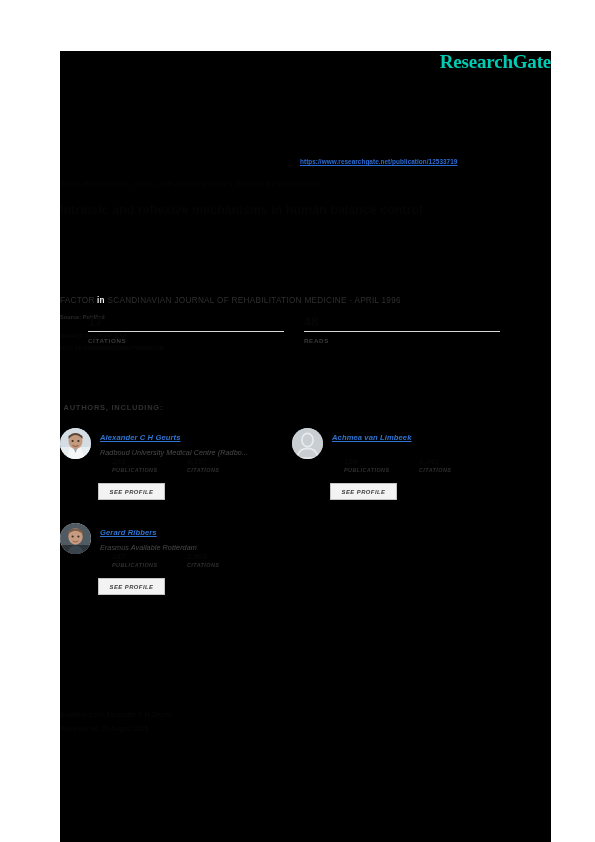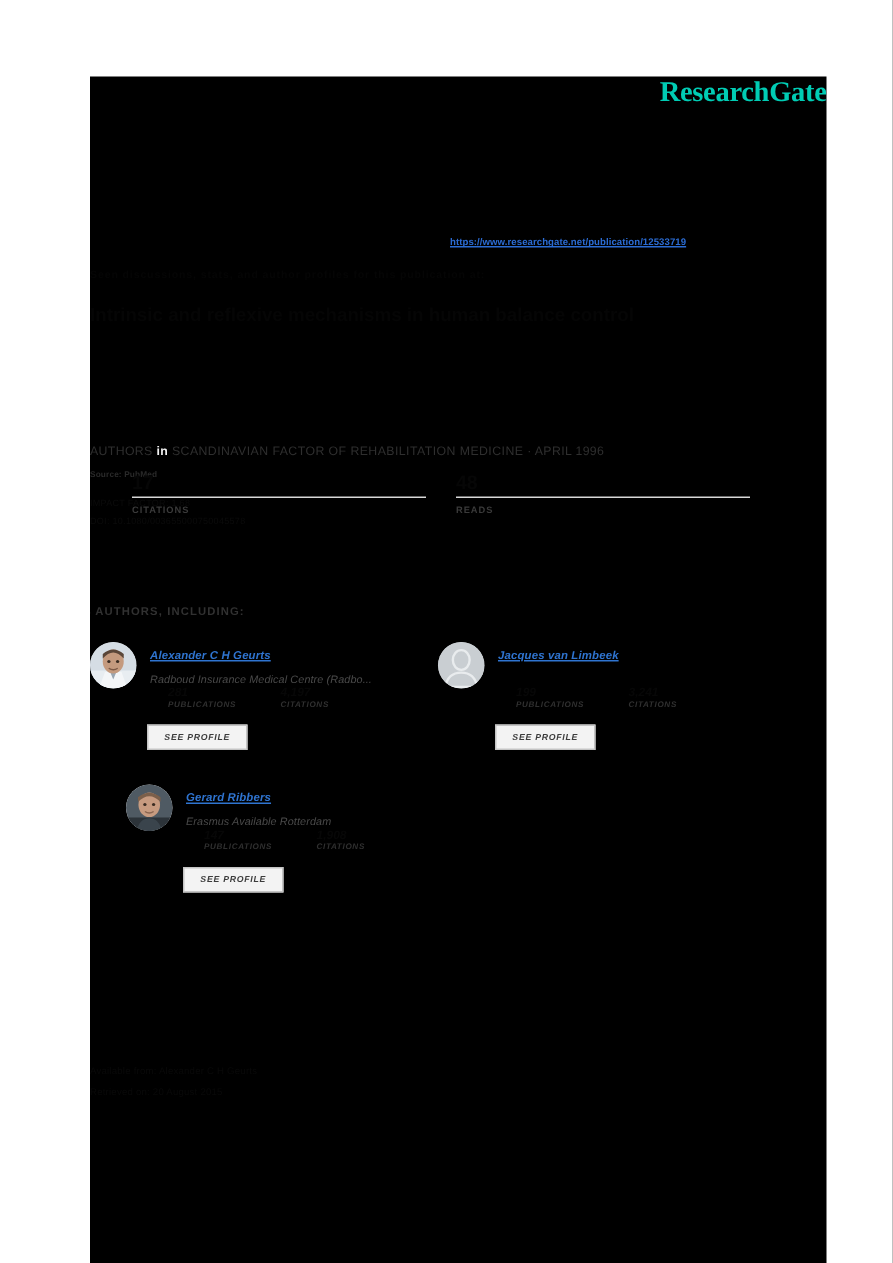--- a/index.html
+++ b/index.html
@@ -169,21 +169,21 @@
     width: 470px;
   }
   .author-card {
     position: absolute;
     width: 232px;
     height: 95px;
     font-style: italic;
   }
   .author-card.c0 { left: 0px;   top: 0px;  }
   .author-card.c1 { left: 232px; top: 0px;  }
-  .author-card.c2 { left: 0px;   top: 95px; margin-left: 24px; }
+  .author-card.c2 { left: 0px;   top: 95px; }
 
   .avatar {
     position: absolute;
     left: 0px;
     top: 2px;
     width: 31px;
     height: 31px;
     border-radius: 50%;
     overflow: hidden;
     background: #c9ced2;
@@ -278,23 +278,23 @@
 
   <div class="brand">ResearchGate</div>
 
   <div class="hidden-text hidden-block-label">Seen discussions, stats, and author profiles for this publication at:</div>
 
   <a class="seen-at" href="#">https://www.researchgate.net/publication/12533719</a>
 
   <div class="hidden-text hidden-title">Intrinsic and reflexive mechanisms in human balance control</div>
 
   <div class="article-line">
-    <span>AUTHORS</span>
+    <span>FACTOR</span>
     <span class="kw">in</span>
-    <span class="jn">SCANDINAVIAN FACTOR OF REHABILITATION MEDICINE</span>
+    <span class="jn">SCANDINAVIAN JOURNAL OF REHABILITATION MEDICINE</span>
     <span>·</span>
     <span>APRIL 1996</span>
   </div>
 
   <div class="source-line">Source: PubMed</div>
 
   <div class="faint-row" style="top:282px">IMPACT FACTOR: 1.68</div>
   <div class="faint-row" style="top:294px">DOI: 10.1080/003655000750045578</div>
 
   <div class="stats">
@@ -330,21 +330,21 @@
             <ellipse cx="15.5" cy="13" rx="7" ry="8" fill="#c49a7e"></ellipse>
             <path d="M8.5 11 Q15.5 3 22.5 11 L22.5 8 Q15.5 2 8.5 8 Z" fill="#5a4638"></path>
             <ellipse cx="12.6" cy="13" rx="1.1" ry="1" fill="#3a2c22"></ellipse>
             <ellipse cx="18.4" cy="13" rx="1.1" ry="1" fill="#3a2c22"></ellipse>
             <path d="M12.5 17.5 Q15.5 19.6 18.5 17.5" stroke="#7d5a46" stroke-width="1" fill="none"></path>
           </g>
         </svg>
       </div>
       <div class="author-body">
         <a class="author-name" href="#">Alexander C H Geurts</a>
-        <div class="author-affil">Radboud Insurance Medical Centre (Radbo...</div>
+        <div class="author-affil">Radboud University Medical Centre (Radbo...</div>
       </div>
       <div class="author-stats">
         <div class="astat a0">
           <div class="astat-num">281</div>
           <div class="astat-label">PUBLICATIONS</div>
         </div>
         <div class="astat a1">
           <div class="astat-num">4,197</div>
           <div class="astat-label">CITATIONS</div>
         </div>
@@ -354,21 +354,21 @@
 
     <div class="author-card c1">
       <div class="avatar">
         <svg width="31" height="31" viewBox="0 0 31 31">
           <circle cx="15.5" cy="15.5" r="15.5" fill="#c9ced2"></circle>
           <ellipse cx="15.5" cy="12" rx="5.6" ry="6.6" fill="none" stroke="#e9ecee" stroke-width="1.6"></ellipse>
           <path d="M4.8 30 Q6.6 20.4 15.5 20.4 Q24.4 20.4 26.2 30 Z" fill="none" stroke="#e9ecee" stroke-width="1.6"></path>
         </svg>
       </div>
       <div class="author-body">
-        <a class="author-name" href="#">Jacques van Limbeek</a>
+        <a class="author-name" href="#">Achmea van Limbeek</a>
       </div>
       <div class="author-stats">
         <div class="astat a0">
           <div class="astat-num">199</div>
           <div class="astat-label">PUBLICATIONS</div>
         </div>
         <div class="astat a1">
           <div class="astat-num">3,241</div>
           <div class="astat-label">CITATIONS</div>
         </div>

